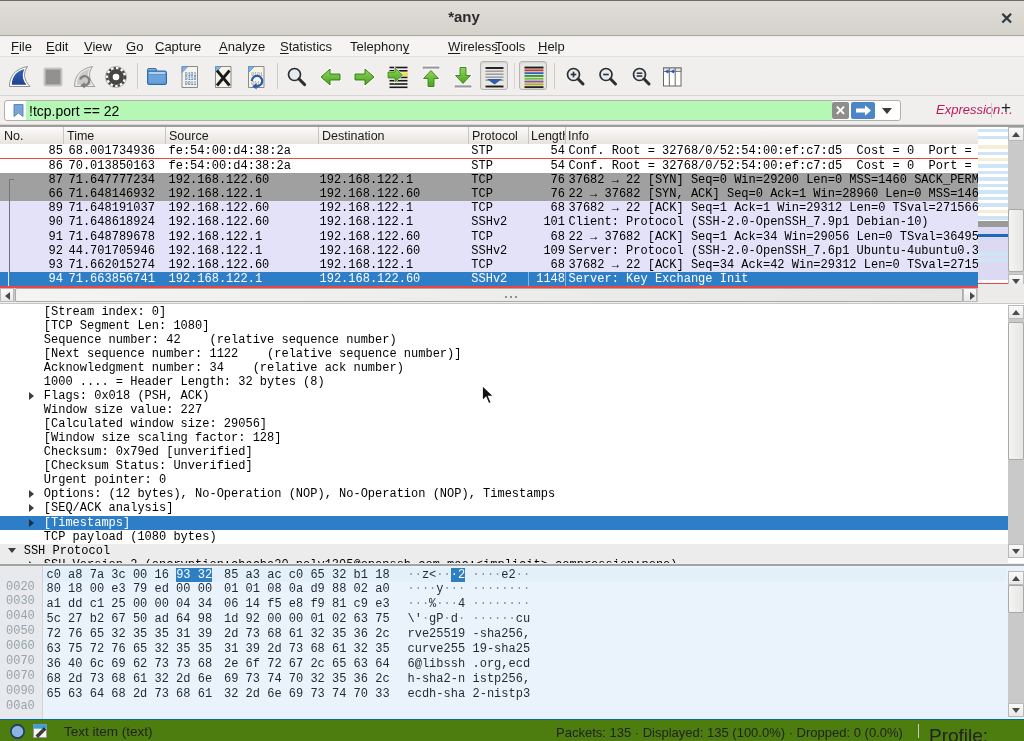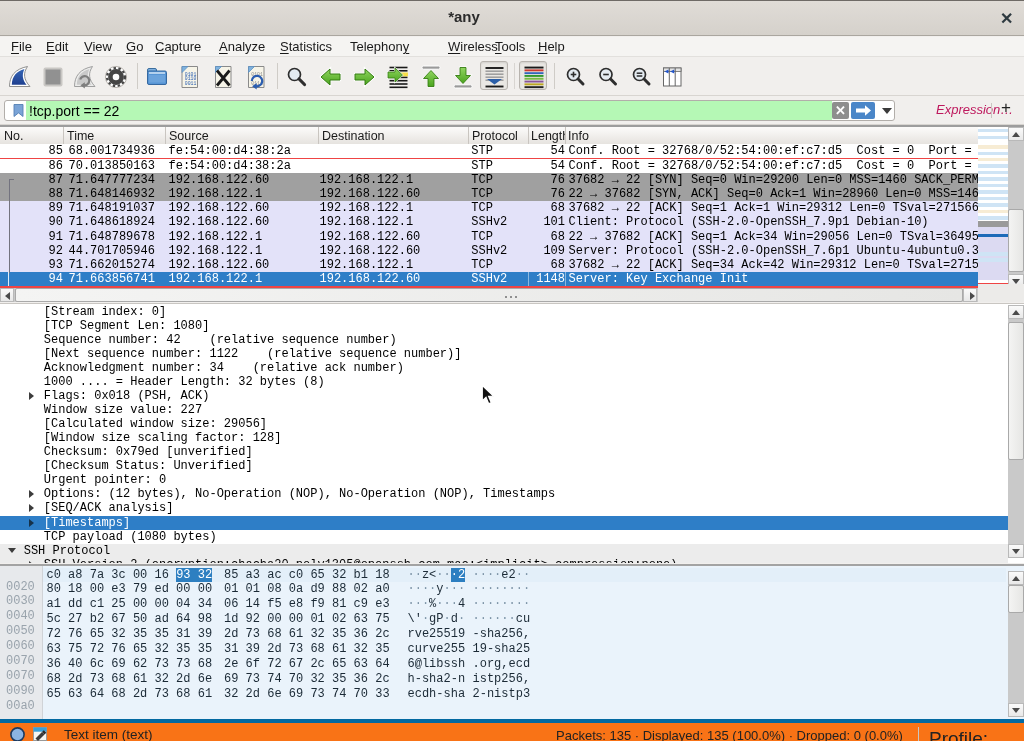--- a/index.html
+++ b/index.html
@@ -21,21 +21,21 @@
   
   #toolbar{left:0;top:57px;width:1024px;height:38px;background:#f1efed;
     border-bottom:1px solid #d8d5d1;}
   .tbtn{position:absolute;top:4px;width:28px;height:29px;border-radius:3px;
     border:1px solid #b7b3ae;background:#e9e7e3;box-sizing:border-box;
     box-shadow:inset 0 1px 2px rgba(0,0,0,.1);}
   
   #filterbar{left:0;top:96px;width:1024px;height:28px;background:#f1efed;
     border-bottom:1px solid #d8d5d1;}
   #fwrap{left:4px;top:4px;width:889px;height:19px;border:1px solid #b2aeaa;
-    border-radius:3px;background:#fff;overflow:hidden;}
+    border-radius:3px;background:#fff;overflow:hidden;padding-left:6px;}
   #fgreen{left:21px;top:0;width:806px;height:19px;background:#b5f8b5;}
   #ftext{left:24px;top:1.5px;font-size:14px;color:#000;}
   #fx{left:827px;top:1px;width:17px;height:17px;background:#8e8e8e;border-radius:2px;
       color:#fff;font-size:13px;text-align:center;line-height:17px;font-weight:bold;}
   #fgo{left:846px;top:1px;width:24px;height:17px;background:#4a86c8;border-radius:2px;}
   #fdrop{left:877px;top:7px;width:0;height:0;border-left:5px solid transparent;
       border-right:5px solid transparent;border-top:6px solid #3a3a3a;}
   #fexpr{left:936px;top:6px;font-size:13px;color:#be185d;font-style:italic;}
   #fsep{left:991px;top:7px;width:1px;height:15px;background:#c9c6c2;}
   #fplus{left:1001px;top:2px;font-size:17px;color:#222;}
@@ -82,22 +82,22 @@
   .xrow{position:absolute;left:0;width:1008px;height:14.9px;
      font-family:"Liberation Mono",monospace;font-size:12px;line-height:14.9px;white-space:pre;}
   .xoff{position:absolute;left:6px;color:#99a3ac;margin-top:12px;}
   .xh1{position:absolute;left:46.5px;color:#1b2a36;}
   .xh2{position:absolute;left:224px;color:#1b2a36;}
   .xa1{position:absolute;left:407.5px;color:#1b2a36;}
   .xa2{position:absolute;left:472.5px;color:#1b2a36;}
   .xrow i{font-style:normal;color:#7e95a8;}
   .hl{background:#2d7fc1;color:#fff;}
   
-  #statusbar{left:0;top:719px;width:1024px;height:22px;background:#f97316;
-     border-top:4px solid #0369a1;box-sizing:border-box;font-size:12.5px;color:#222;}
+  #statusbar{left:0;top:719px;width:1024px;height:22px;background:#4d7c0f;
+     border-top:1px solid #0369a1;box-sizing:border-box;font-size:12.5px;color:#222;}
 </style>
 </head>
 <body>
 <div class="abs" id="titlebar"></div>
 <div class="abs" id="title">*any</div>
 <div class="abs" id="closex">✕</div>
 
 <div class="abs" id="menubar">
   <span class="mi" style="left:11px"><u>F</u>ile</span>
   <span class="mi" style="left:46px"><u>E</u>dit</span>
@@ -313,21 +313,21 @@
     <span class="hsep" style="left:318px"></span>
     <span class="hsep" style="left:468px"></span>
     <span class="hsep" style="left:528px"></span>
     <span class="hsep" style="left:565px"></span>
     </div>
   <div class="abs" style="left:0;top:47.7px;width:978px;height:28.4px;background:#a0a0a0"></div>
   <div class="abs" style="left:0;top:76.1px;width:978px;height:71px;background:#e3e2f9"></div>
   <div class="prow" style="top:19.3px;background:#fff"><span class="c-no">85</span><span class="c-t">68.001734936</span><span class="c-s">fe:54:00:d4:38:2a</span><span class="c-p">STP</span><span class="c-l">54</span><span class="c-i">Conf. Root = 32768/0/52:54:00:ef:c7:d5  Cost = 0  Port = 0x8001</span></div>
   <div class="prow" style="top:33.5px;background:#fff"><span class="c-no">86</span><span class="c-t">70.013850163</span><span class="c-s">fe:54:00:d4:38:2a</span><span class="c-p">STP</span><span class="c-l">54</span><span class="c-i">Conf. Root = 32768/0/52:54:00:ef:c7:d5  Cost = 0  Port = 0x8001</span></div>
   <div class="prow" style="top:47.7px"><span class="c-no">87</span><span class="c-t">71.647777234</span><span class="c-s">192.168.122.60</span><span class="c-d">192.168.122.1</span><span class="c-p">TCP</span><span class="c-l">76</span><span class="c-i">37682 → 22 [SYN] Seq=0 Win=29200 Len=0 MSS=1460 SACK_PERM=1</span></div>
-  <div class="prow" style="top:61.9px"><span class="c-no">88</span><span class="c-t">71.648146932</span><span class="c-s">192.168.122.1</span><span class="c-d">192.168.122.60</span><span class="c-p">TCP</span><span class="c-l">76</span><span class="c-i">22 → 37682 [SYN, ACK] Seq=0 Ack=1 Win=28960 Len=0 MSS=1460</span></div>
+  <div class="prow" style="top:61.9px"><span class="c-no">66</span><span class="c-t">71.648146932</span><span class="c-s">192.168.122.1</span><span class="c-d">192.168.122.60</span><span class="c-p">TCP</span><span class="c-l">76</span><span class="c-i">22 → 37682 [SYN, ACK] Seq=0 Ack=1 Win=28960 Len=0 MSS=1460</span></div>
   <div class="prow" style="top:76.1px"><span class="c-no">89</span><span class="c-t">71.648191037</span><span class="c-s">192.168.122.60</span><span class="c-d">192.168.122.1</span><span class="c-p">TCP</span><span class="c-l">68</span><span class="c-i">37682 → 22 [ACK] Seq=1 Ack=1 Win=29312 Len=0 TSval=2715660</span></div>
   <div class="prow" style="top:90.3px"><span class="c-no">90</span><span class="c-t">71.648618924</span><span class="c-s">192.168.122.60</span><span class="c-d">192.168.122.1</span><span class="c-p">SSHv2</span><span class="c-l">101</span><span class="c-i">Client: Protocol (SSH-2.0-OpenSSH_7.9p1 Debian-10)</span></div>
   <div class="prow" style="top:104.5px"><span class="c-no">91</span><span class="c-t">71.648789678</span><span class="c-s">192.168.122.1</span><span class="c-d">192.168.122.60</span><span class="c-p">TCP</span><span class="c-l">68</span><span class="c-i">22 → 37682 [ACK] Seq=1 Ack=34 Win=29056 Len=0 TSval=364953</span></div>
   <div class="prow" style="top:118.7px"><span class="c-no">92</span><span class="c-t">44.701705946</span><span class="c-s">192.168.122.1</span><span class="c-d">192.168.122.60</span><span class="c-p">SSHv2</span><span class="c-l">109</span><span class="c-i">Server: Protocol (SSH-2.0-OpenSSH_7.6p1 Ubuntu-4ubuntu0.3</span></div>
   <div class="prow" style="top:132.9px"><span class="c-no">93</span><span class="c-t">71.662015274</span><span class="c-s">192.168.122.60</span><span class="c-d">192.168.122.1</span><span class="c-p">TCP</span><span class="c-l">68</span><span class="c-i">37682 → 22 [ACK] Seq=34 Ack=42 Win=29312 Len=0 TSval=27156</span></div>
   <div class="prow" style="top:147.1px;background:#2e7ec7;color:#fff"><span class="c-no">94</span><span class="c-t">71.663856741</span><span class="c-s">192.168.122.1</span><span class="c-d">192.168.122.60</span><span class="c-p">SSHv2</span><span class="c-l">1148</span><span class="c-i">Server: Key Exchange Init</span><span style="position:absolute;left:8px;top:0;width:1px;height:14.2px;background:rgba(255,255,255,.85)"></span><span style="position:absolute;left:528px;top:0;width:1px;height:14.2px;background:rgba(255,255,255,.45)"></span><span style="position:absolute;left:565px;top:0;width:1px;height:14.2px;background:rgba(255,255,255,.45)"></span></div>
   <div class="abs" style="left:9px;top:54px;width:1px;height:93.5px;background:#73737f"></div>
   <div class="abs" style="left:9px;top:54px;width:5px;height:1px;background:#73737f"></div>
 
   <div class="abs" id="minimap" style="left:978px;top:1.5px;width:29.5px;height:156px;background:#fff;overflow:hidden">

